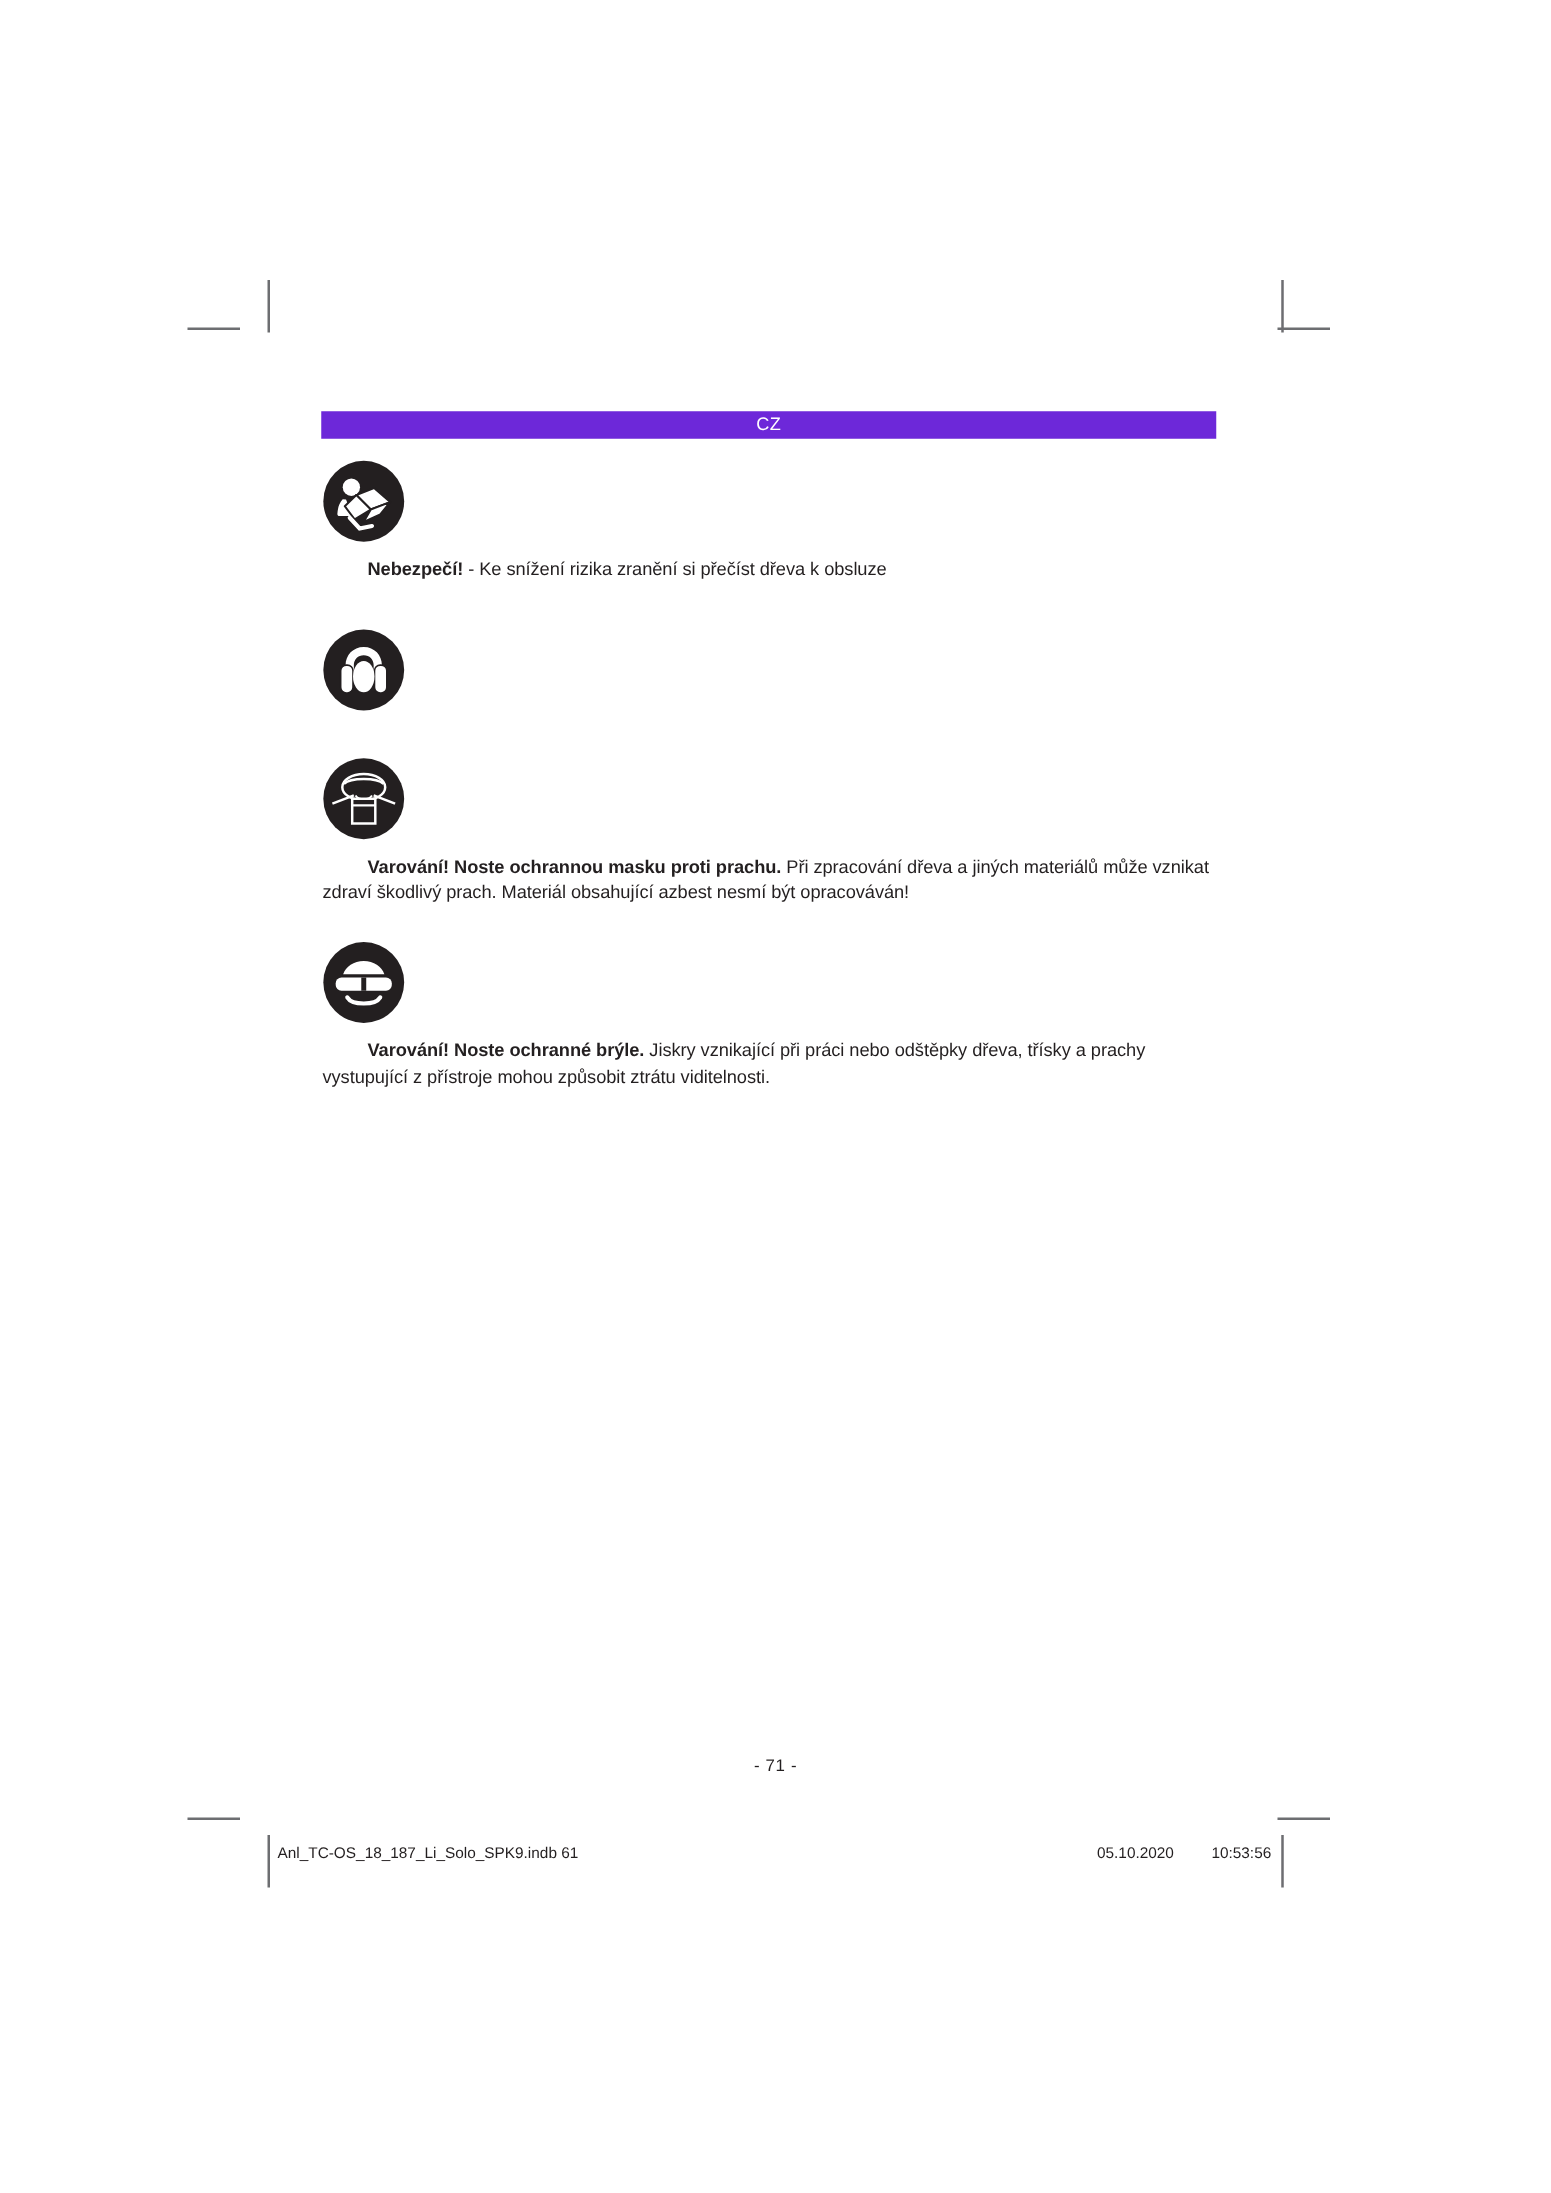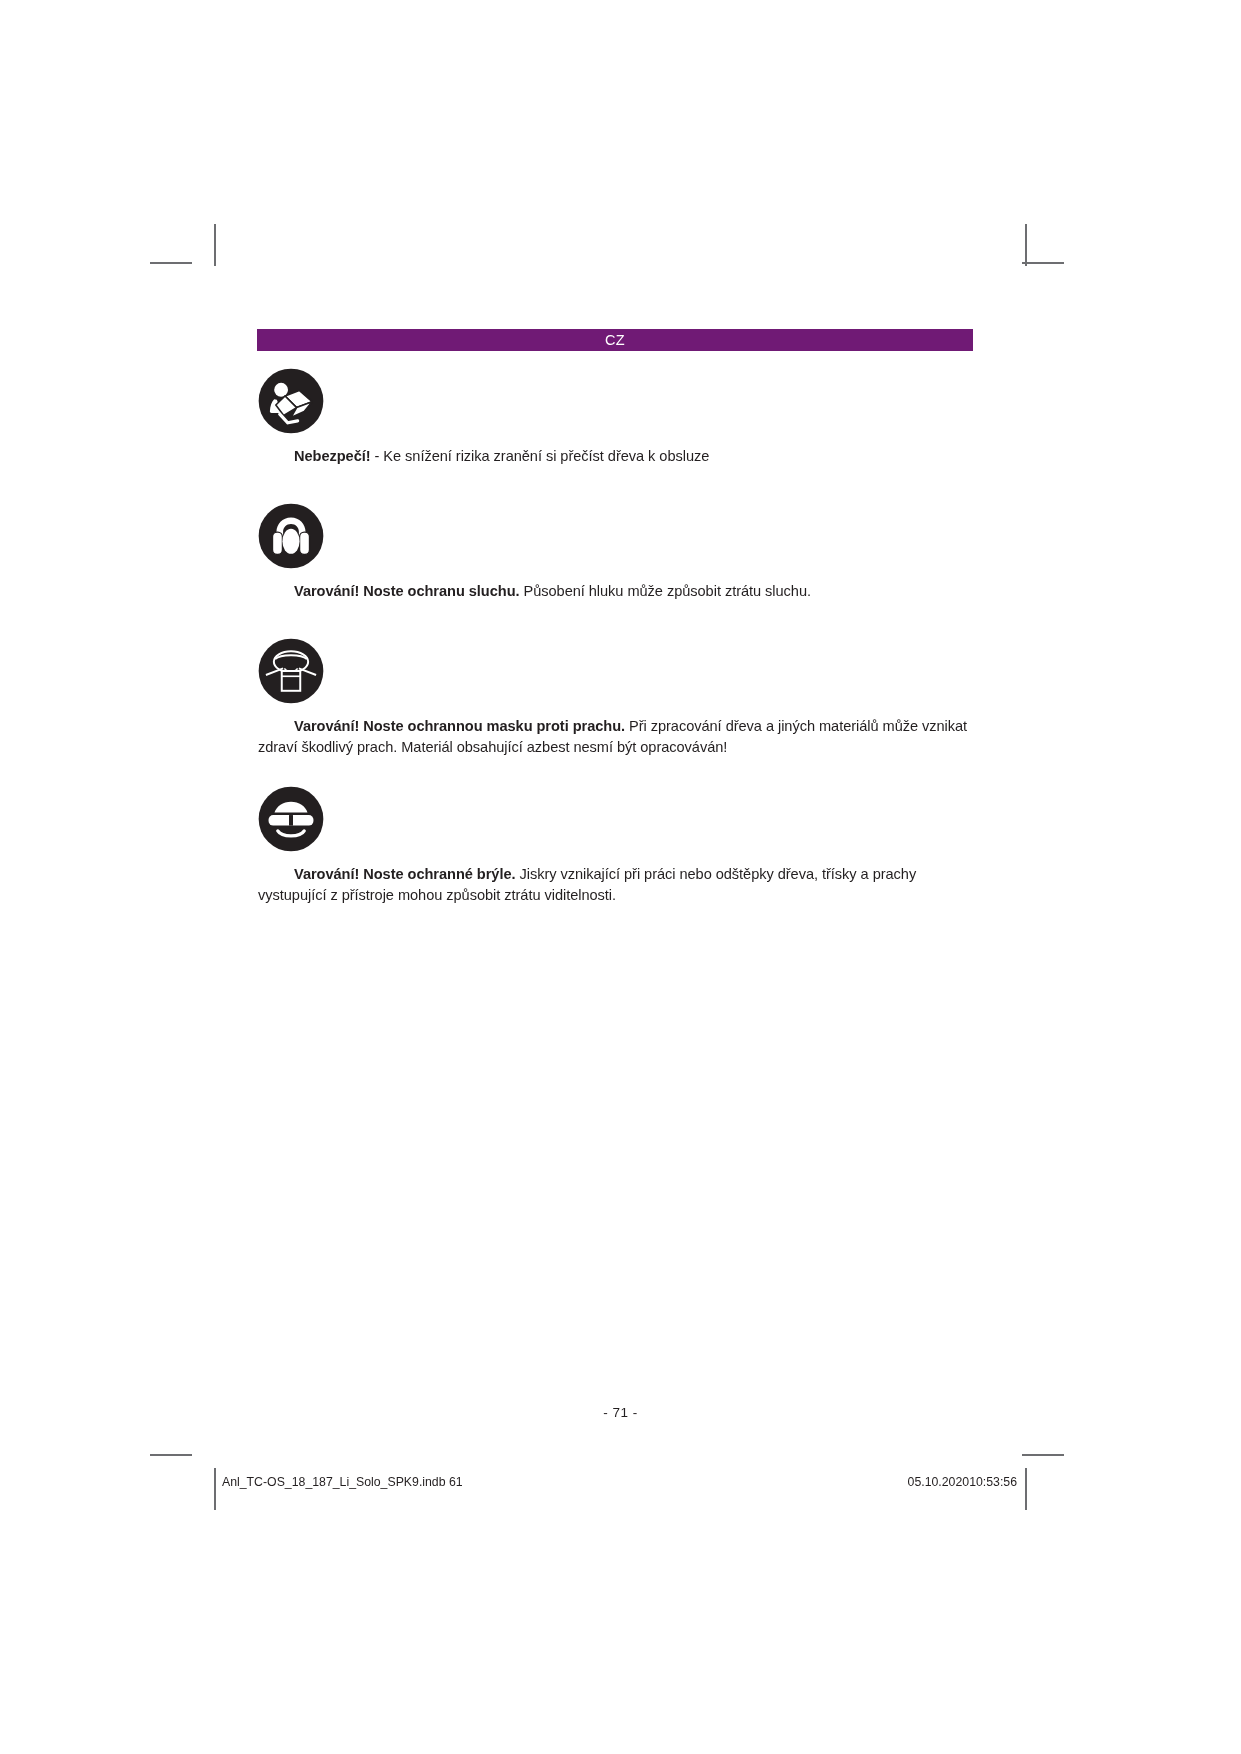--- a/index.html
+++ b/index.html
@@ -37,21 +37,21 @@
   .cm-br-h { left: 1022px; top: 1454px; }
   .cm-br-v { left: 1025px; top: 1468px; }
 
   
   .lang-bar {
     position: absolute;
     left: 257px;
     top: 329px;
     width: 716px;
     height: 22px;
-    background: #701a75;
+    background: #6d28d9;
     color: #ffffff;
     font-size: 14.5px;
     line-height: 22px;
     text-align: center;
     letter-spacing: 0.4px;
   }
 
   
   .content {
     position: absolute;
@@ -107,21 +107,21 @@
     width: 795px;
     display: flex;
     justify-content: space-between;
     align-items: baseline;
     font-size: 12.3px;
     color: #231f20;
     text-align: center;
   }
   .pf-right {
     display: flex;
-    gap: 0;
+    gap: 30px;
   }
 </style>
 </head>
 <body>
 
 <div class="crop-mark crop-h cm-tl-h"></div>
 <div class="crop-mark crop-v cm-tl-v"></div>
 <div class="crop-mark crop-h cm-tr-h"></div>
 <div class="crop-mark crop-v cm-tr-v"></div>
 <div class="crop-mark crop-h cm-bl-h"></div>
@@ -149,23 +149,20 @@
   </div>
 
   <div class="safety-block b2">
     <svg class="pictogram" viewBox="0 0 100 100">
       <circle cx="50" cy="50" r="49" fill="#231f20"></circle>
       <path d="M50 22c-13 0-22 10-22 22v18h10V44c0-7 5-12 12-12s12 5 12 12v18h10V44c0-12-9-22-22-22z" fill="#ffffff"></path>
       <rect x="22" y="44" width="15" height="34" rx="7" fill="#ffffff" stroke="#231f20" stroke-width="2"></rect>
       <rect x="63" y="44" width="15" height="34" rx="7" fill="#ffffff" stroke="#231f20" stroke-width="2"></rect>
       <ellipse cx="50" cy="58" rx="13" ry="19" fill="#ffffff"></ellipse>
     </svg>
-    <div class="caption">
-      <b>Varování! Noste ochranu sluchu.</b><span> Působení hluku může způsobit ztrátu sluchu.</span>
-    </div>
   </div>
 
   <div class="safety-block b3">
     <svg class="pictogram" viewBox="0 0 100 100">
       <circle cx="50" cy="50" r="49" fill="#231f20"></circle>
       <ellipse cx="50" cy="36" rx="26" ry="16" fill="#231f20" stroke="#ffffff" stroke-width="3"></ellipse>
       <path d="M26 32 C34 24, 66 24, 74 32" fill="none" stroke="#ffffff" stroke-width="3"></path>
       <path d="M40 46 C44 52, 56 52, 60 46" fill="none" stroke="#ffffff" stroke-width="2.5"></path>
       <rect x="36" y="50" width="28" height="30" fill="#231f20" stroke="#ffffff" stroke-width="3"></rect>
       <line x1="36" y1="58" x2="64" y2="58" stroke="#ffffff" stroke-width="2.5"></line>

